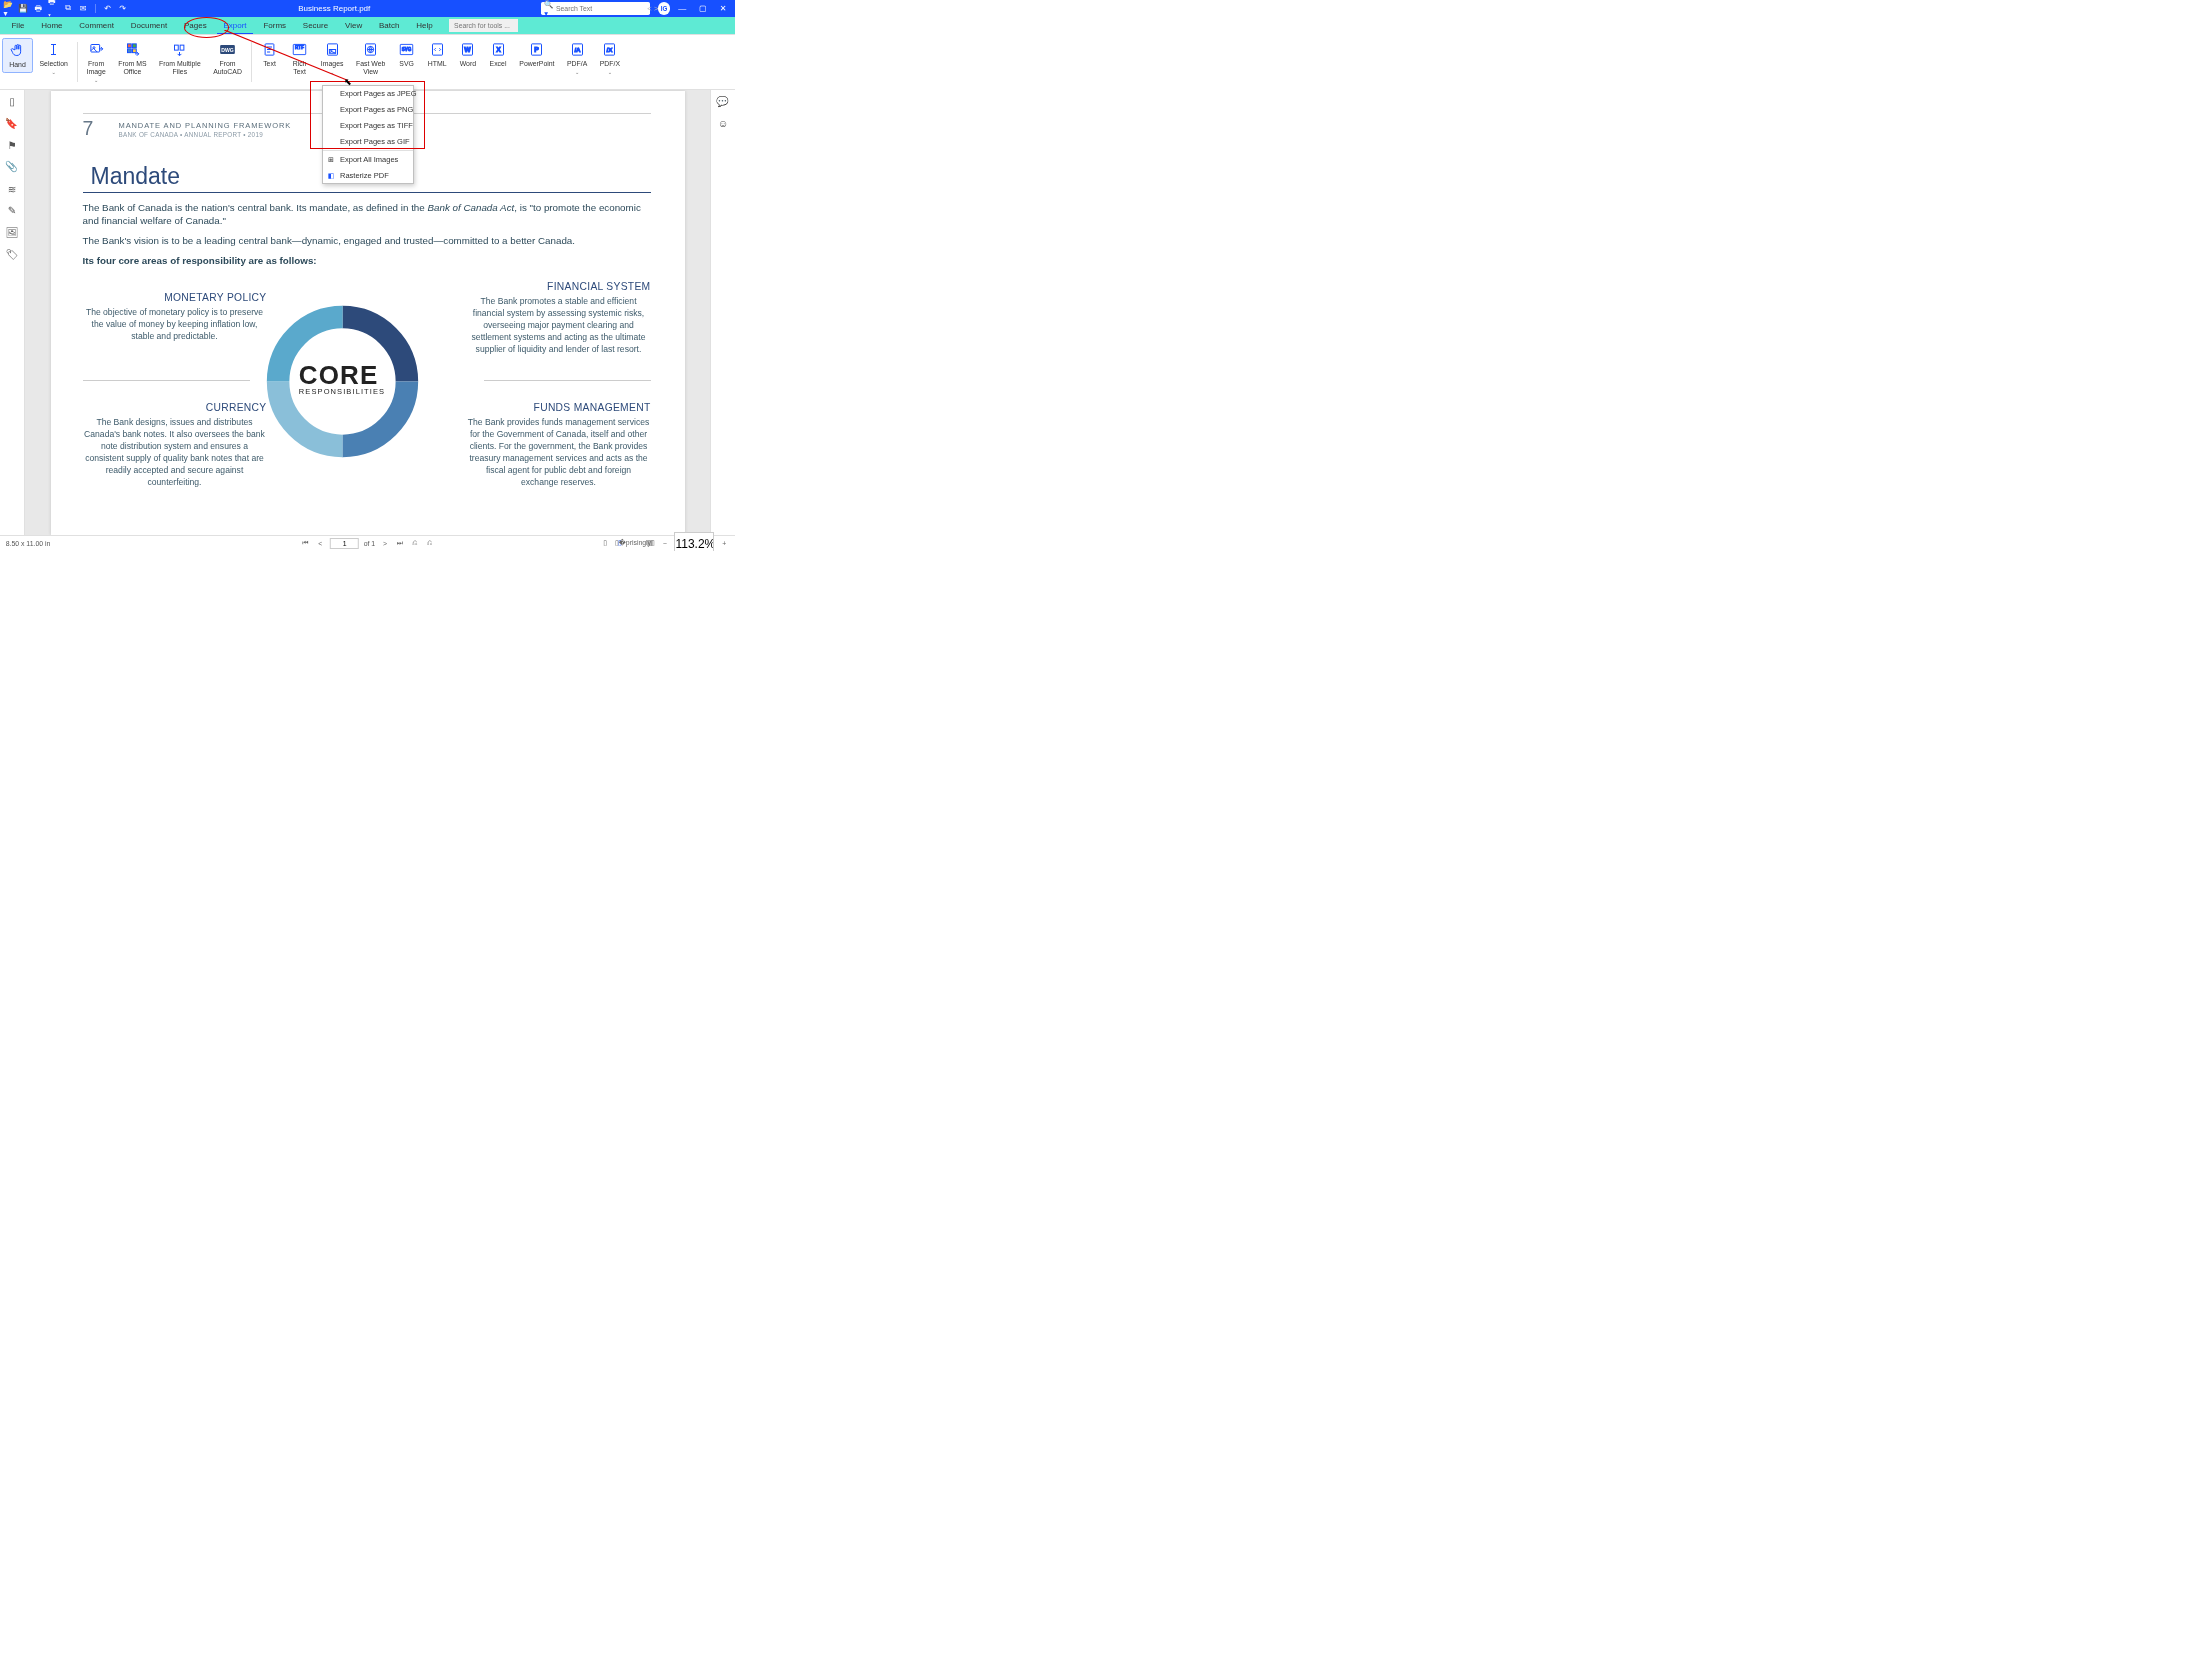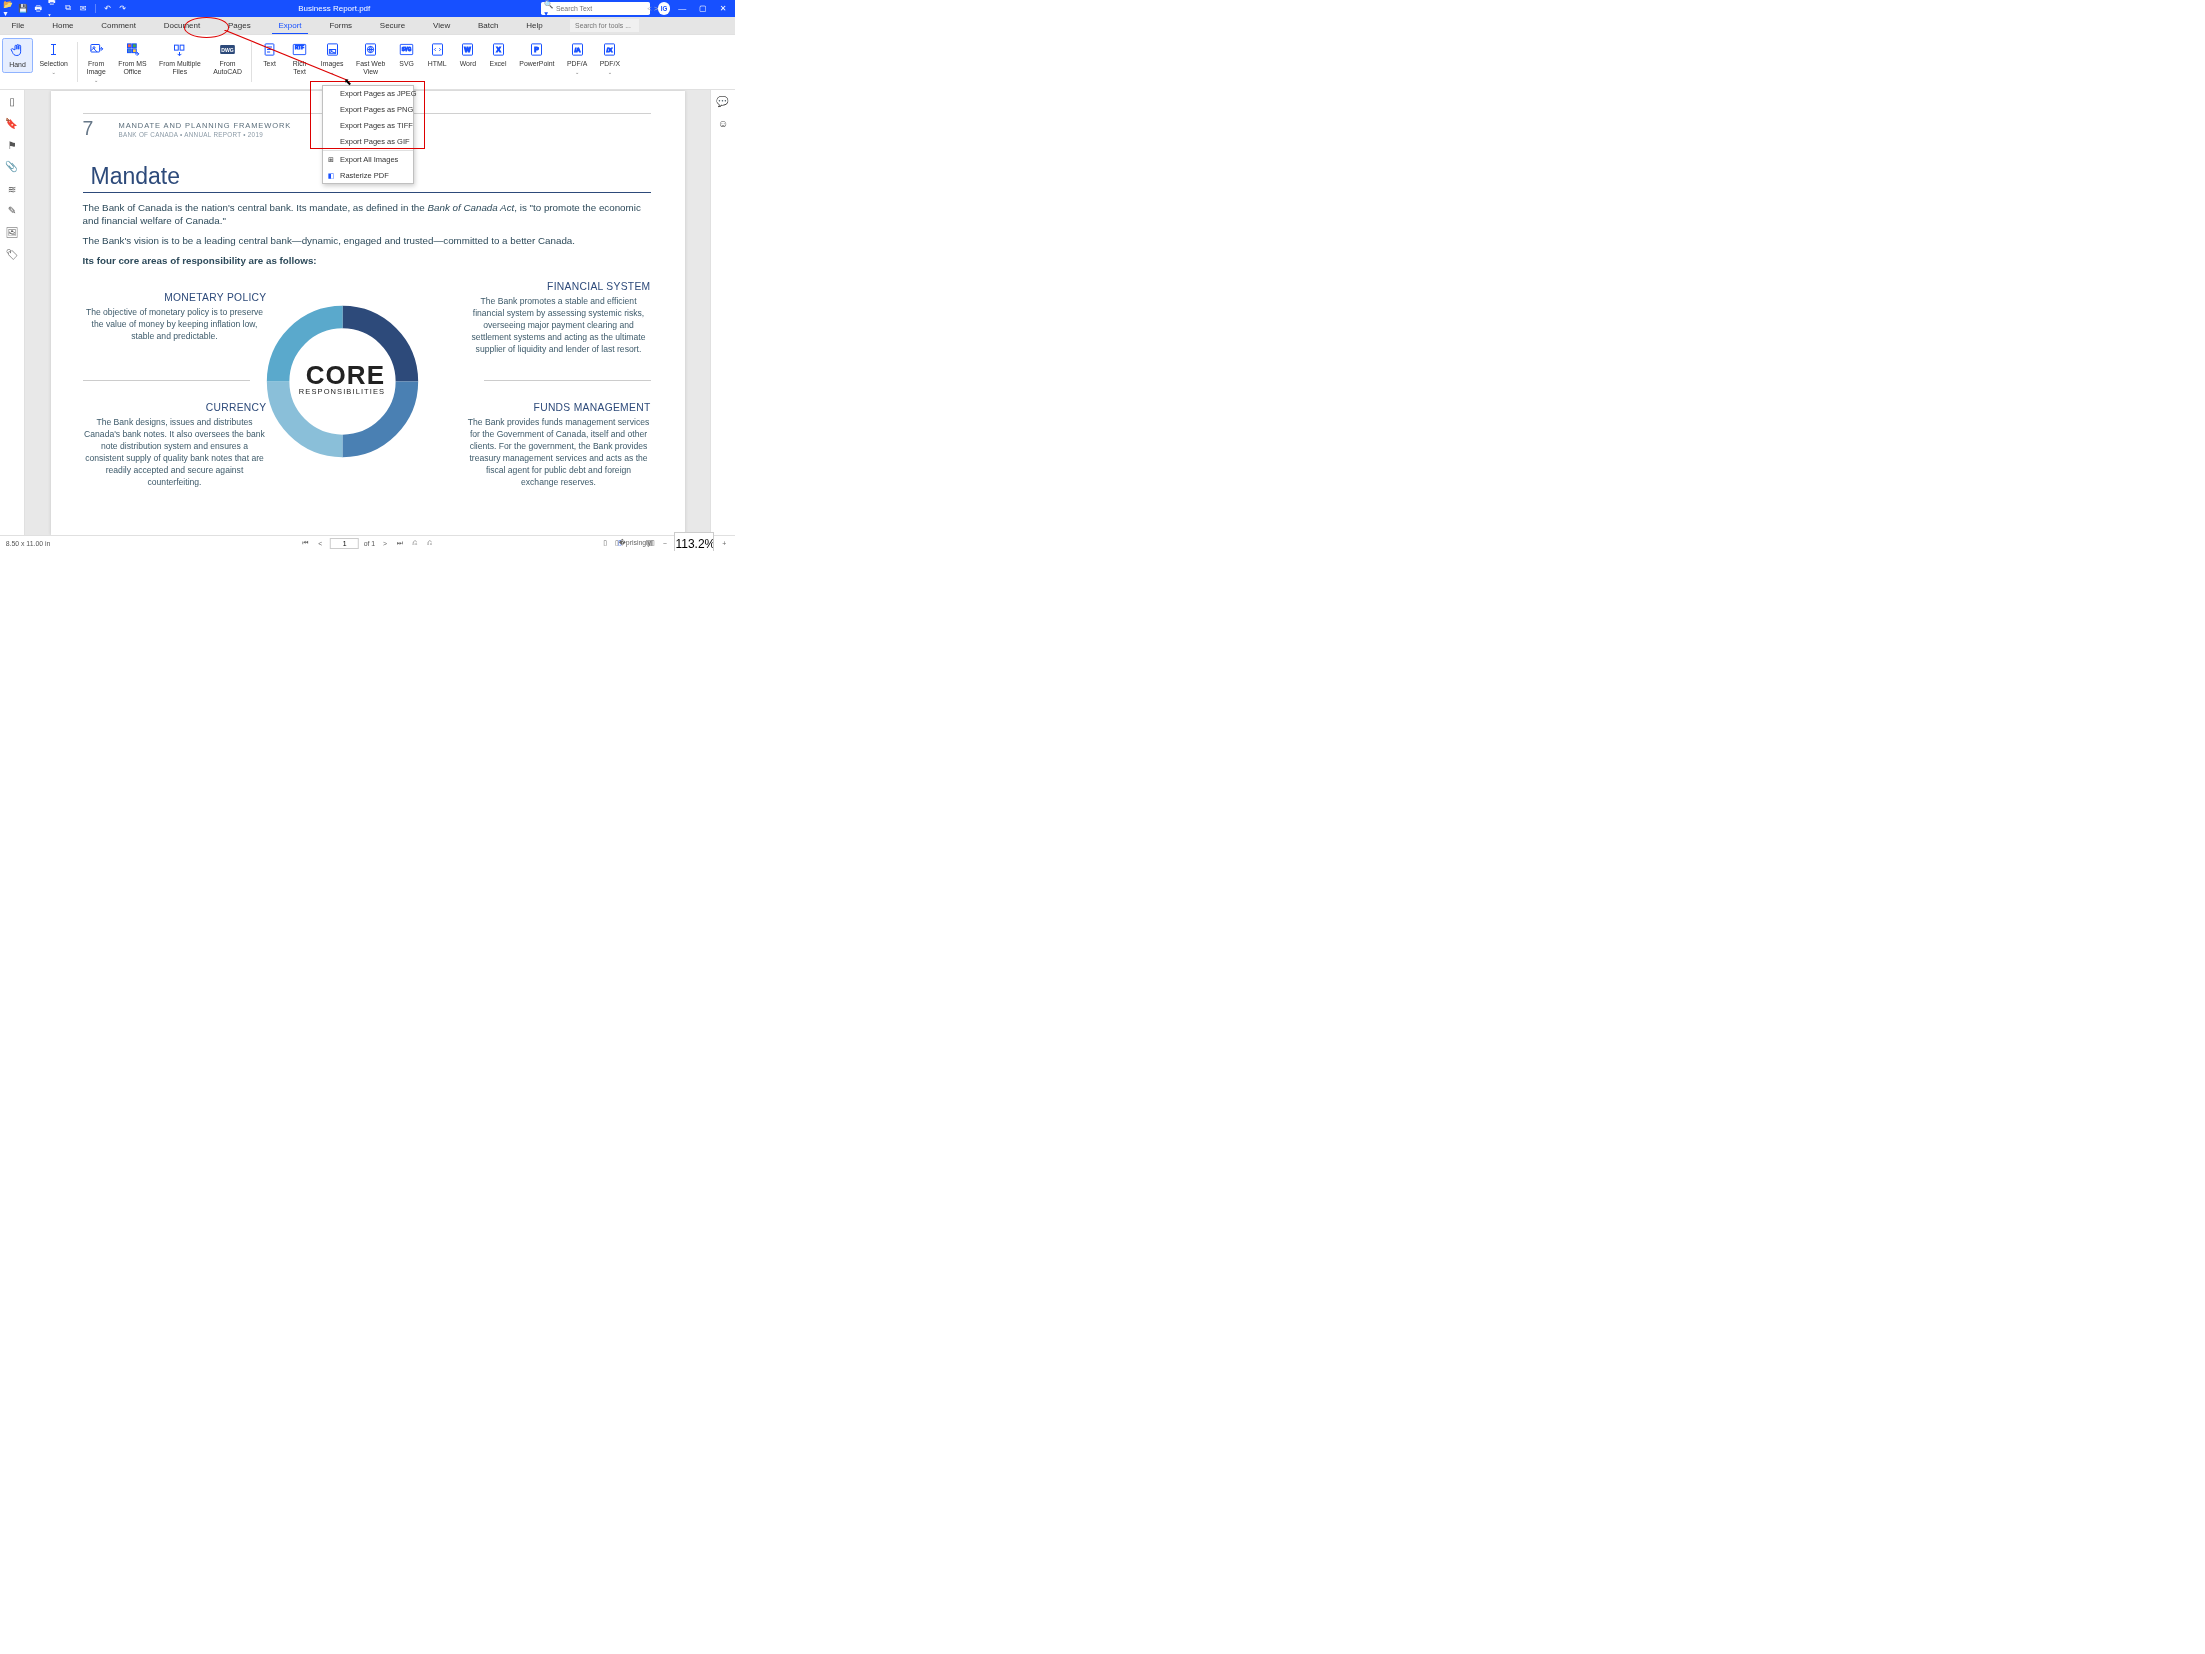--- a/index.html
+++ b/index.html
@@ -7,21 +7,21 @@
 .titlebar { height: 17px; background: #1750ff; display: flex; align-items: center; color: #fff; padding: 0 3.4px; gap: 3.4px; }
 .tb-left { display: flex; align-items: center; gap: 4.6px; }
 .tb-icon { width: 10.3px; height: 10.3px; display: flex; align-items: center; justify-content: center; font-size: 8px; color: #fff; opacity: .95; }
 .tb-div { width: 0.6px; height: 9.2px; background: rgba(255,255,255,.3); margin: 0 2.3px; }
 .tb-title { flex: 1; text-align: center; font-size: 8px; color: #fff; }
 .searchbox { width: 109px; height: 12.6px; background: #fff; border-radius: 1.7px; display: flex; align-items: center; padding: 0 3.4px; gap: 2.3px; color: #888; }
 .searchbox input { flex: 1; border: none; outline: none; font-size: 6.9px; color: #333; }
 .tb-user { width: 12.6px; height: 12.6px; border-radius: 50%; background: #fff; color: #1750ff; display: flex; align-items: center; justify-content: center; font-size: 6.3px; font-weight: 600; margin-left: 4.6px; }
 .tb-wbtn { width: 17px; height: 17px; display: flex; align-items: center; justify-content: center; color: #fff; font-size: 8px; }
 
-.menubar { height: 18.4px; background: #e5e5e5; border-bottom: 0.6px solid #e0e0e0; display: flex; align-items: center; padding: 0 4.6px; gap: 14px; }
+.menubar { height: 18.4px; background: #5eead4; border-bottom: 0.6px solid #e0e0e0; display: flex; align-items: center; padding: 0 4.6px; gap: 3px; }
 .menu-item { padding: 3.4px 6.9px; font-size: 8px; color: #333; cursor: pointer; position: relative; }
 .menu-item.active { color: #1750ff; border-bottom: 1.1px solid #1750ff; }
 .toolsearch { margin-left: 6.9px; width: 69px; height: 12.6px; background: #f0f0f0; border: none; padding: 0 4.6px; font-size: 6.9px; color: #888; }
 
 .ribbon { height: 55px; background: #fff; border-bottom: 0.6px solid #e0e0e0; display: flex; align-items: flex-start; padding: 2.3px 2.3px 0; gap: 1.1px; }
 .rbtn { display: flex; flex-direction: column; align-items: center; justify-content: flex-start; padding: 3.4px 5.7px 2.3px; cursor: pointer; min-width: 29px; border-radius: 2.3px; }
 .rbtn.sel { background: #e6eeff; border: 0.6px solid #8fb3ff; }
 .rbtn .ricon { width: 17px; height: 17px; display: flex; align-items: center; justify-content: center; margin-bottom: 2.3px; }
 .rbtn .rlbl { font-size: 6.9px; color: #333; text-align: center; line-height: 8px; white-space: pre-line; }
 .rbtn .rdd { font-size: 5.2px; color: #666; margin-top: 0.6px; }
@@ -38,21 +38,21 @@
 .pg-hdr2 { position: absolute; left: 68px; top: 40px; font-size: 6.3px; letter-spacing: 0.3px; color: #8a99a5; }
 .pg-rule { position: absolute; left: 32px; top: 22px; right: 34px; border-top: 0.6px solid #d0d0d0; }
 .pg-title { position: absolute; left: 40px; top: 72px; font-size: 23px; color: #2d4a7a; font-weight: 400; }
 .pg-tline { position: absolute; left: 32px; top: 101px; right: 34px; border-top: 1.1px solid #2d4a7a; }
 .pg-p { position: absolute; font-size: 9.8px; color: #2d4a5a; line-height: 12.6px; }
 .pg-p1 { left: 32px; top: 111px; right: 34px; }
 .pg-p2 { left: 32px; top: 144px; right: 34px; }
 .pg-p3 { left: 32px; top: 164px; right: 34px; font-weight: 600; }
 
 .donut-wrap { position: absolute; left: 211px; top: 210px; width: 161px; height: 161px; }
-.donut-core { position: absolute; left: 50%; top: 50%; transform: translate(-50%,-55%); text-align: right; }
+.donut-core { position: absolute; left: 50%; top: 50%; transform: translate(-50%,-55%); text-align: left; }
 .donut-core .c1 { font-size: 26px; font-weight: 800; color: #222; letter-spacing: 1.1px; line-height: 23px; }
 .donut-core .c2 { font-size: 7.5px; font-weight: 400; color: #222; letter-spacing: 1.1px; }
 
 .quad { position: absolute; width: 184px; }
 .qh { font-size: 10.3px; color: #2d4a7a; text-align: right; letter-spacing: 0.3px; margin-bottom: 3.4px; font-weight: 400; }
 .qb { font-size: 8.6px; color: #3d5a6a; text-align: center; line-height: 12px; }
 .q1 { left: 32px; top: 201px; }
 .q2 { right: 34px; top: 190px; }
 .q3 { left: 32px; top: 311px; }
 .q4 { right: 34px; top: 311px; }

